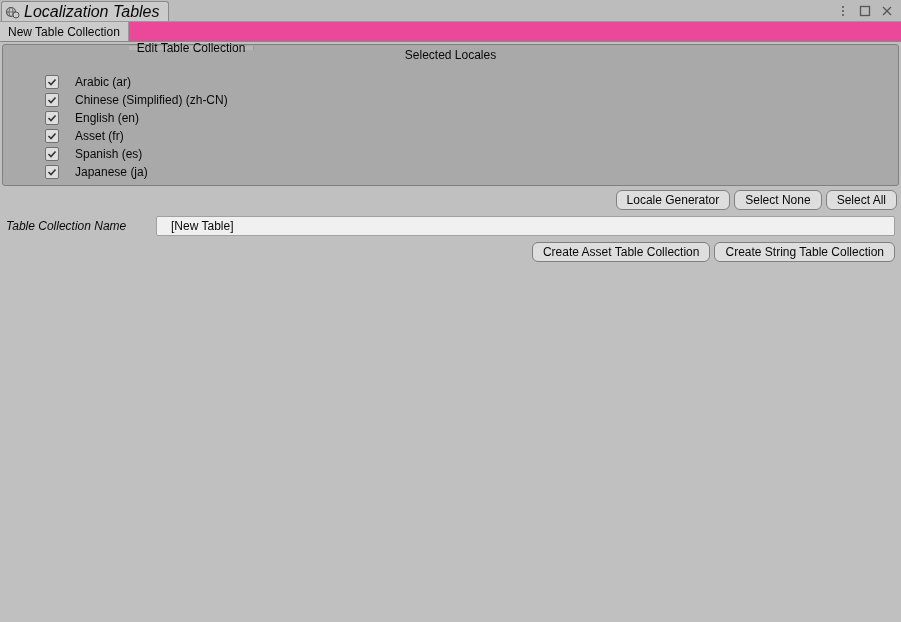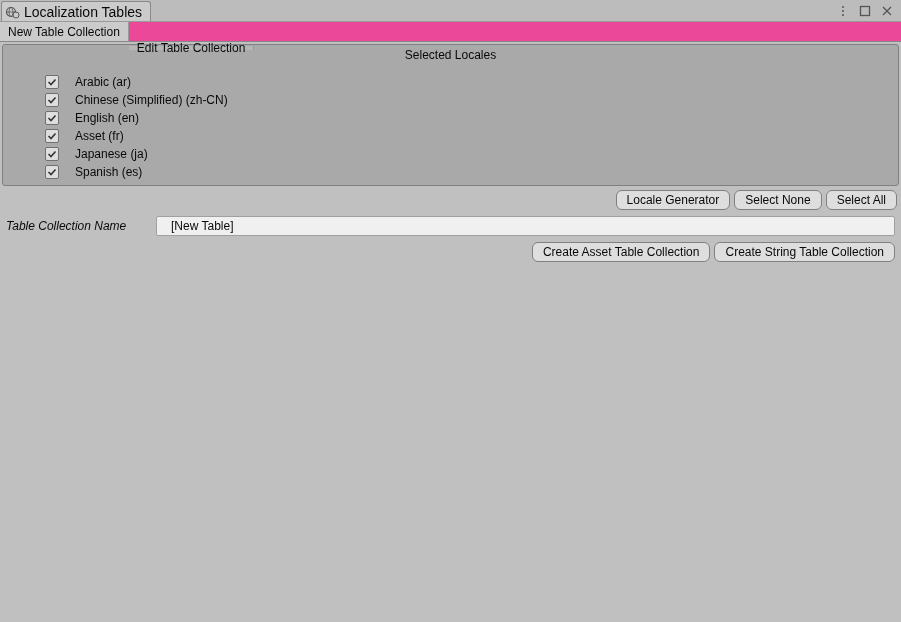--- a/index.html
+++ b/index.html
@@ -42,21 +42,21 @@
     }
     
     .title-icon {
       width: 14px;
       height: 14px;
       position: relative;
     }
     
     .title-icon svg { width: 14px; height: 14px; }
     
-    .title-text { font-size: 14px; }
+    .title-text { font-size: 16px; font-style: italic; }
     
     .window-controls {
       margin-left: auto;
       display: flex;
       align-items: center;
       gap: 6px;
       padding-right: 6px;
     }
     
     .window-controls span {
@@ -278,29 +278,29 @@
             </svg>
           </span>
           <span>Asset (fr)</span>
         </div>
         <div class="locale-row">
           <span class="checkbox">
             <svg viewBox="0 0 10 10">
               <polyline points="1.5,5 4,7.5 8.5,2.5" fill="none" stroke="#333" stroke-width="1.6"></polyline>
             </svg>
           </span>
+          <span>Spanish (es)</span>
+        </div>
+        <div class="locale-row">
+          <span class="checkbox">
+            <svg viewBox="0 0 10 10">
+              <polyline points="1.5,5 4,7.5 8.5,2.5" fill="none" stroke="#333" stroke-width="1.6"></polyline>
+            </svg>
+          </span>
           <span>Japanese (ja)</span>
-        </div>
-        <div class="locale-row">
-          <span class="checkbox">
-            <svg viewBox="0 0 10 10">
-              <polyline points="1.5,5 4,7.5 8.5,2.5" fill="none" stroke="#333" stroke-width="1.6"></polyline>
-            </svg>
-          </span>
-          <span>Spanish (es)</span>
         </div>
       </div>
   </div>
 
   <div class="locale-buttons">
     <button class="btn">Locale Generator</button>
     <button class="btn">Select None</button>
     <button class="btn">Select All</button>
   </div>
 

